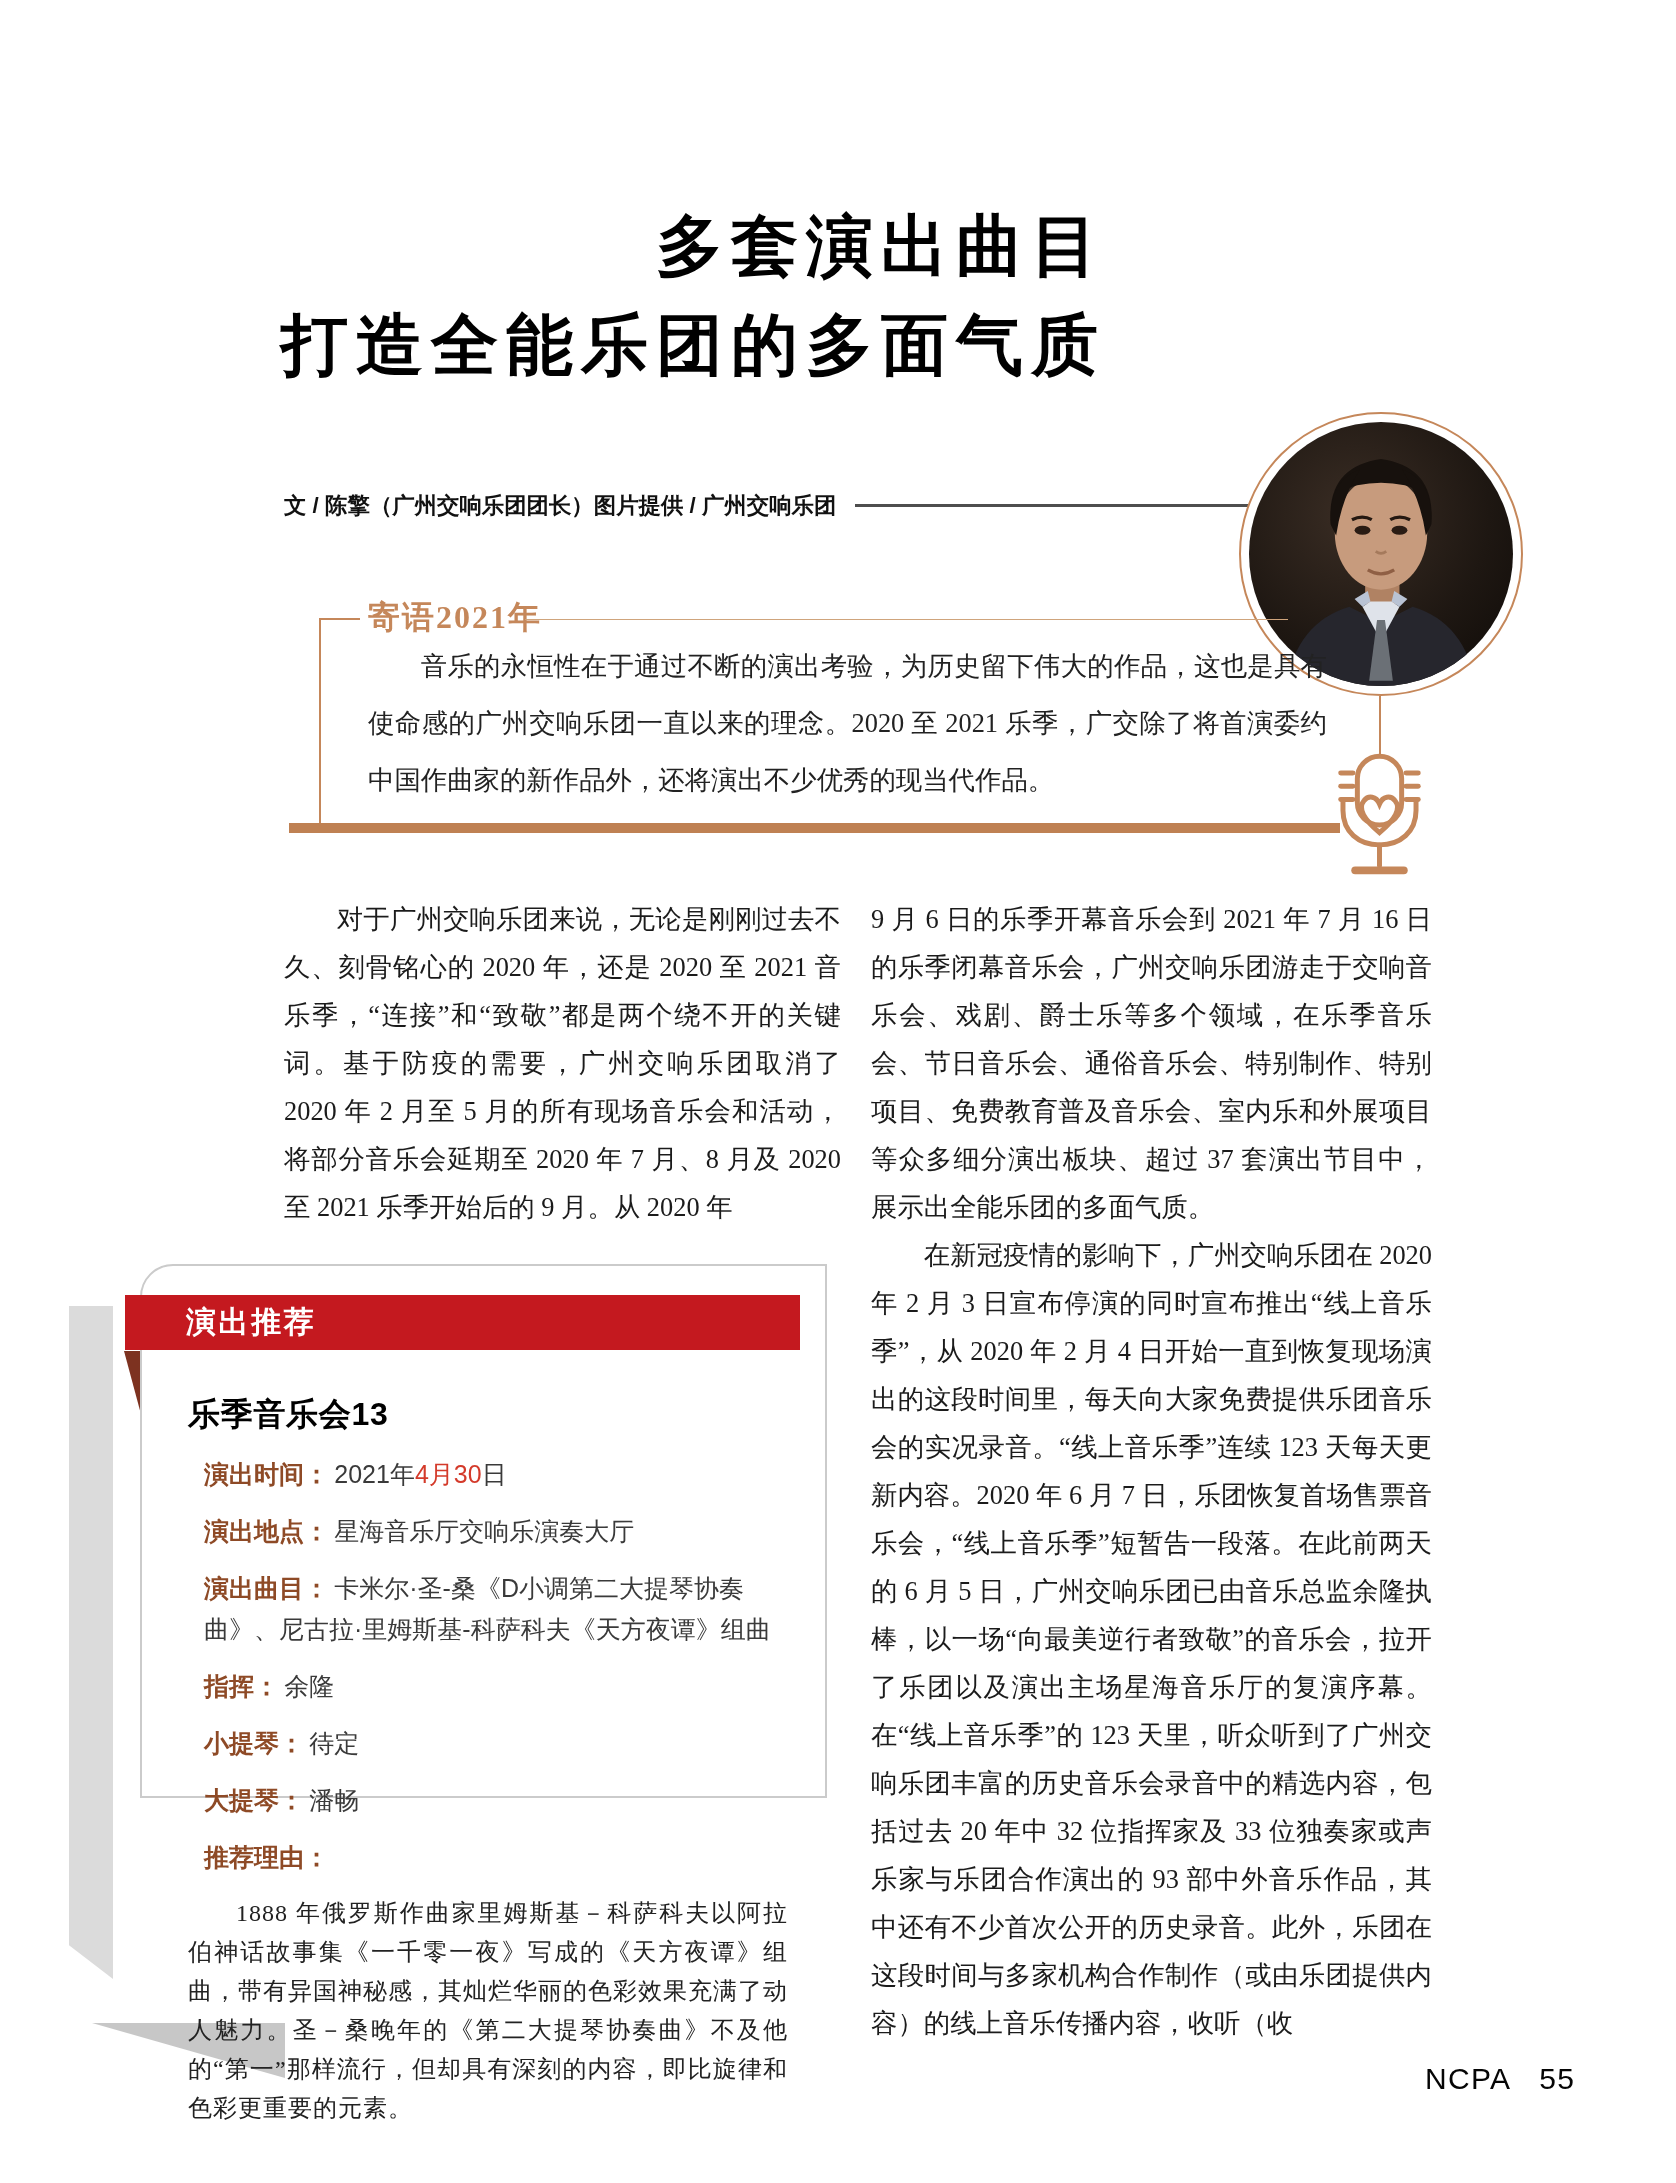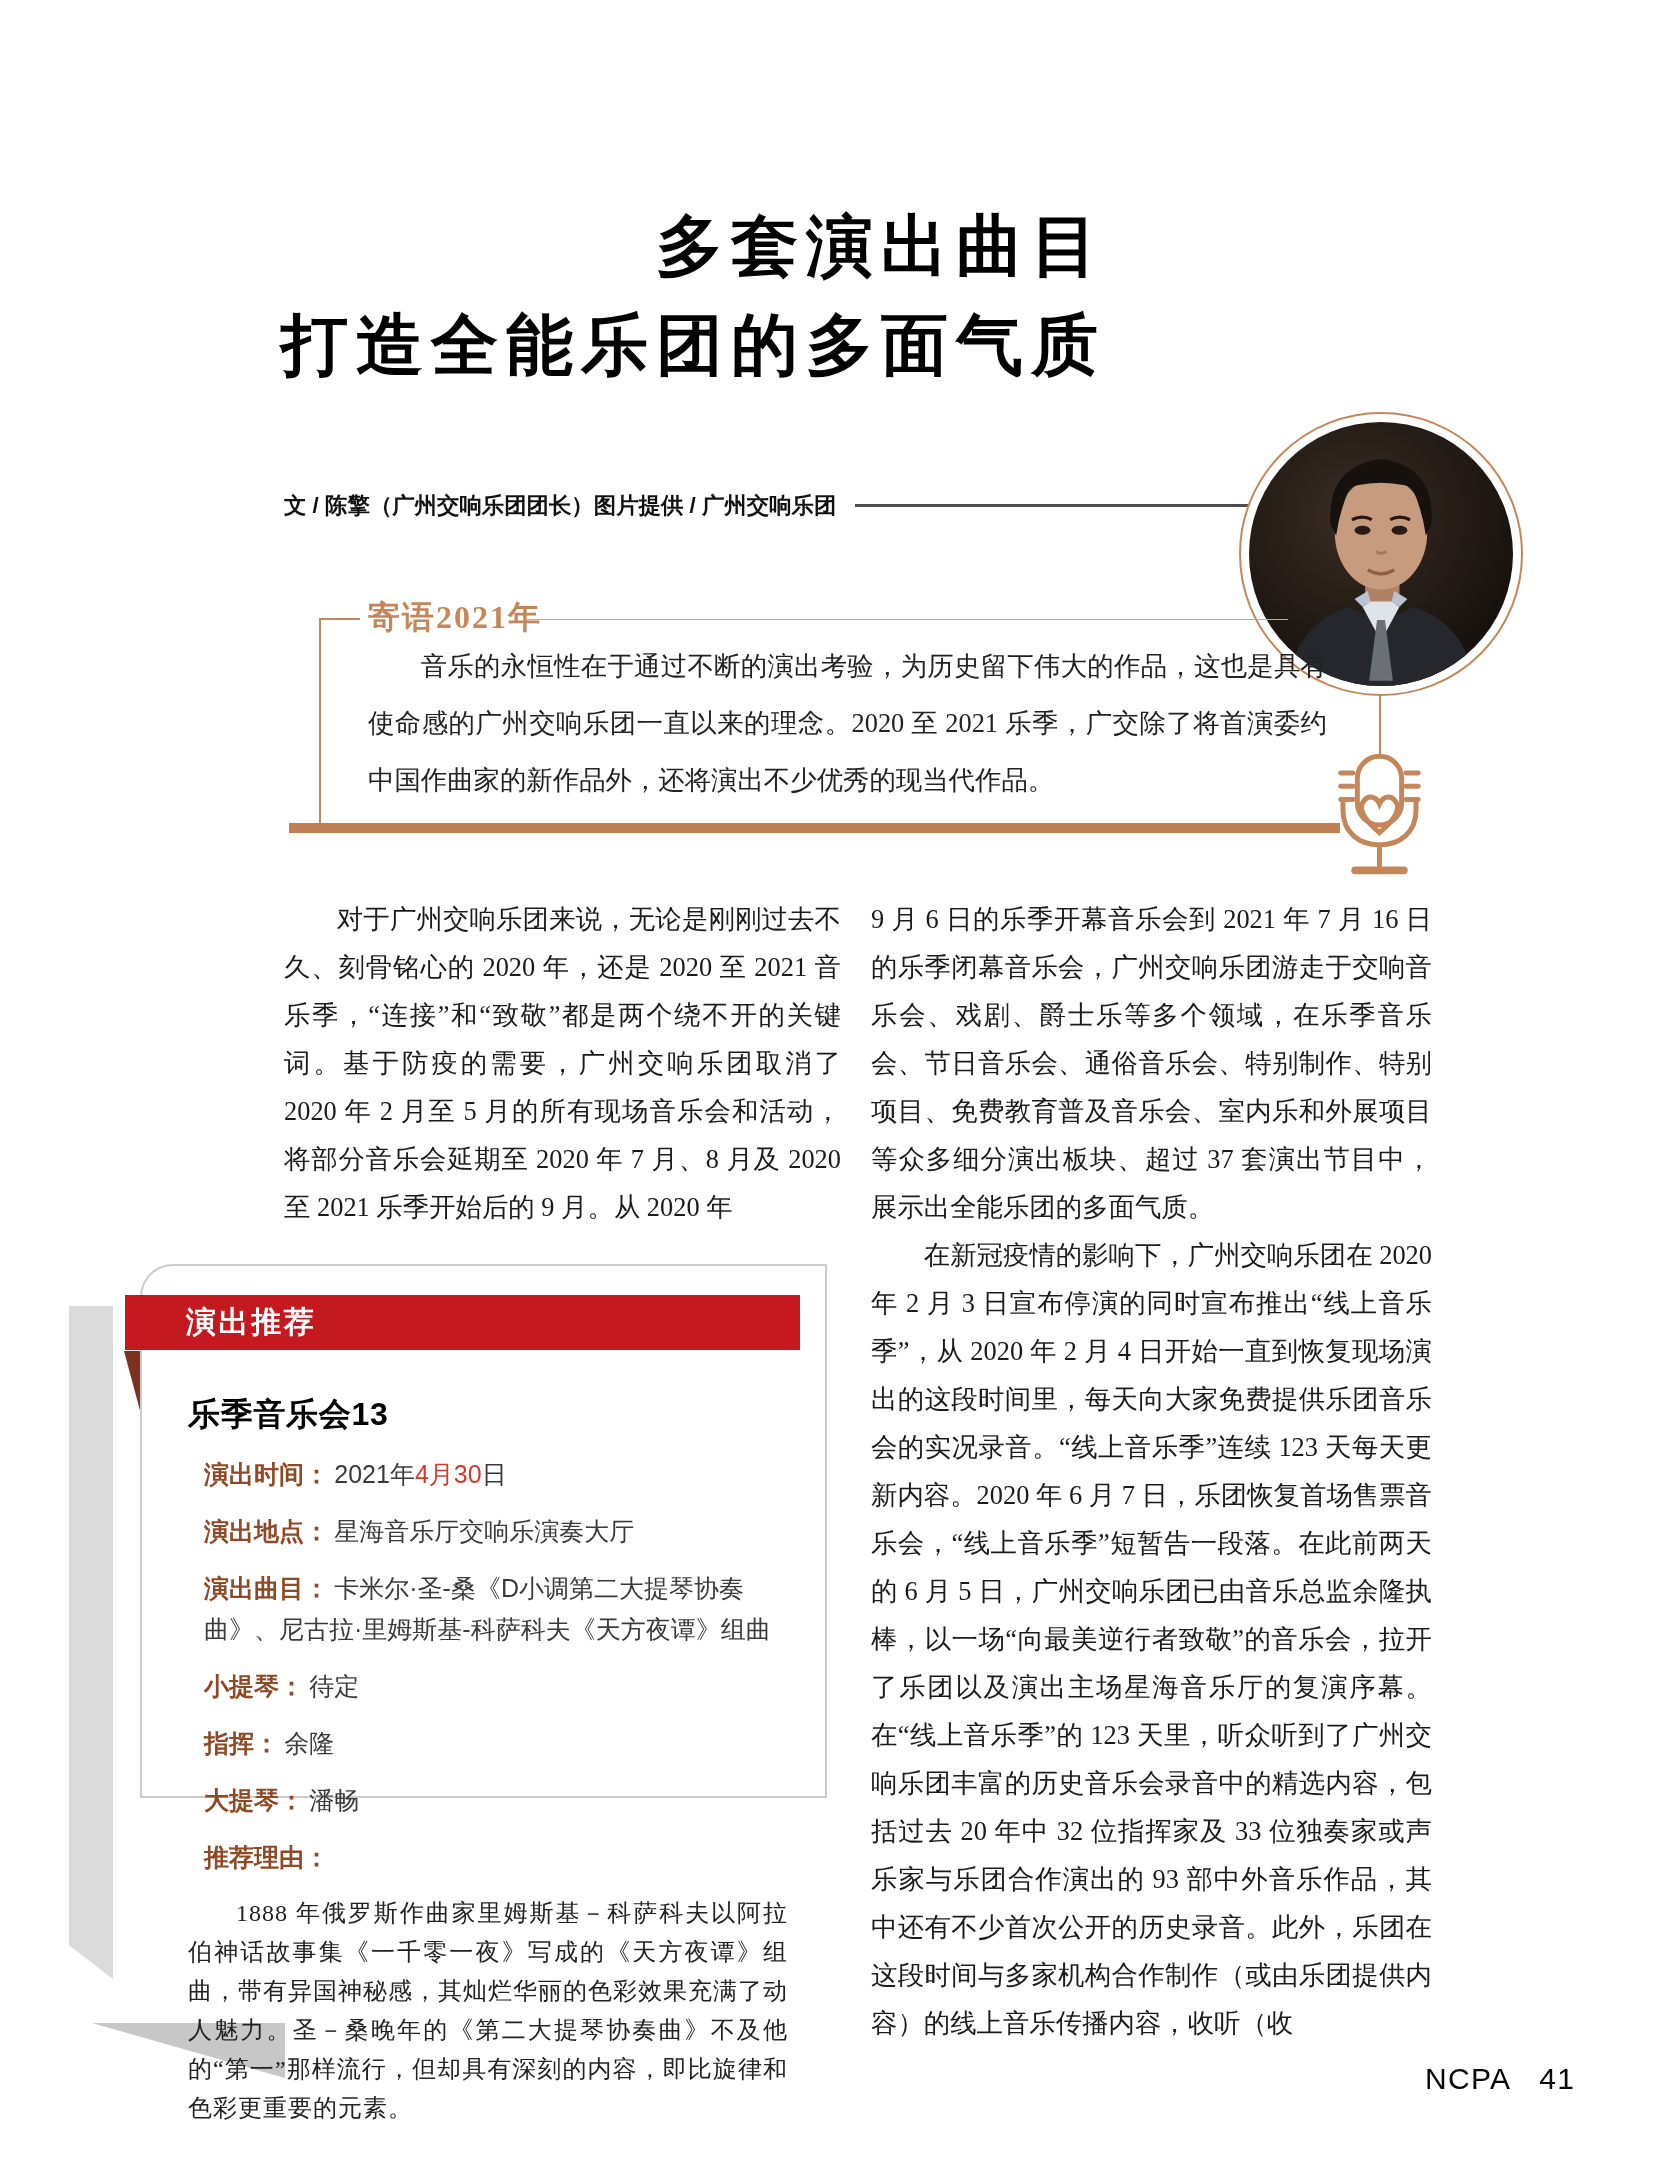--- a/index.html
+++ b/index.html
@@ -196,36 +196,36 @@
     <p class="field">
       <span class="lab">演出时间：</span><span>2021年</span><span class="hl">4月30</span><span>日</span>
     </p>
     <p class="field">
       <span class="lab">演出地点：</span><span>星海音乐厅交响乐演奏大厅</span>
     </p>
     <p class="field">
       <span class="lab">演出曲目：</span><span>卡米尔·圣-桑《D小调第二大提琴协奏曲》、尼古拉·里姆斯基-科萨科夫《天方夜谭》组曲</span>
     </p>
     <p class="field">
+      <span class="lab">指挥：</span><span>余隆</span>
+    </p>
+    <p class="field">
       <span class="lab">小提琴：</span><span>待定</span>
-    </p>
-    <p class="field">
-      <span class="lab">指挥：</span><span>余隆</span>
     </p>
     <p class="field">
       <span class="lab">大提琴：</span><span>潘畅</span>
     </p>
     <p class="field">
       <span class="lab">推荐理由：</span>
     </p>
     <p class="reason">1888 年俄罗斯作曲家里姆斯基－科萨科夫以阿拉伯神话故事集《一千零一夜》写成的《天方夜谭》组曲，带有异国神秘感，其灿烂华丽的色彩效果充满了动人魅力。圣－桑晚年的《第二大提琴协奏曲》不及他的“第一”那样流行，但却具有深刻的内容，即比旋律和色彩更重要的元素。</p>
   </div>
   <div class="rec-bar">
     <span>演出推荐</span>
   </div>
 
   <div class="footer">
     <span>NCPA</span>
-    <span>41</span>
+    <span>55</span>
   </div>
 
 </div>
 
 
 </body></html>

